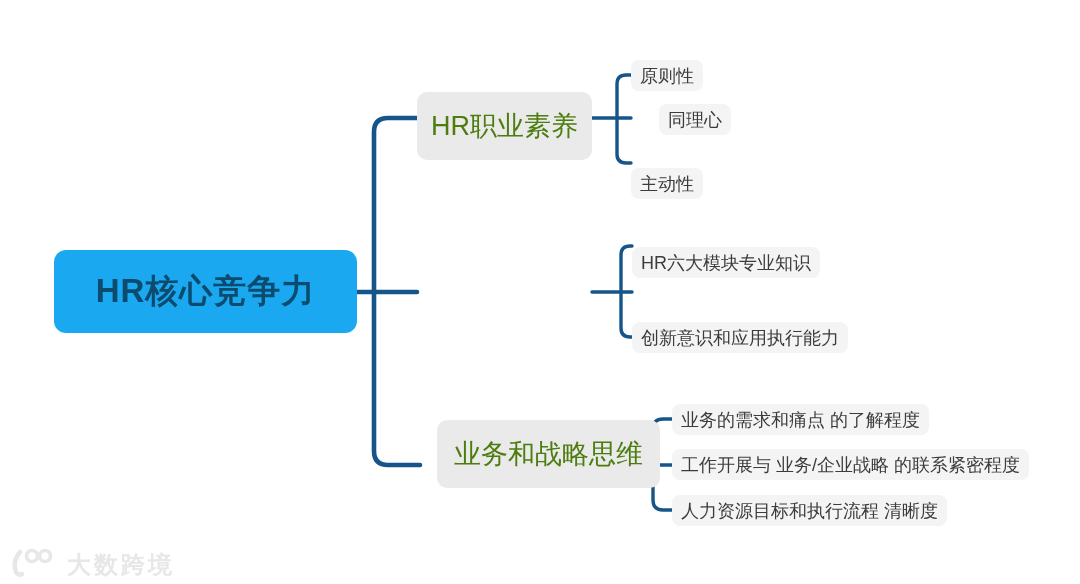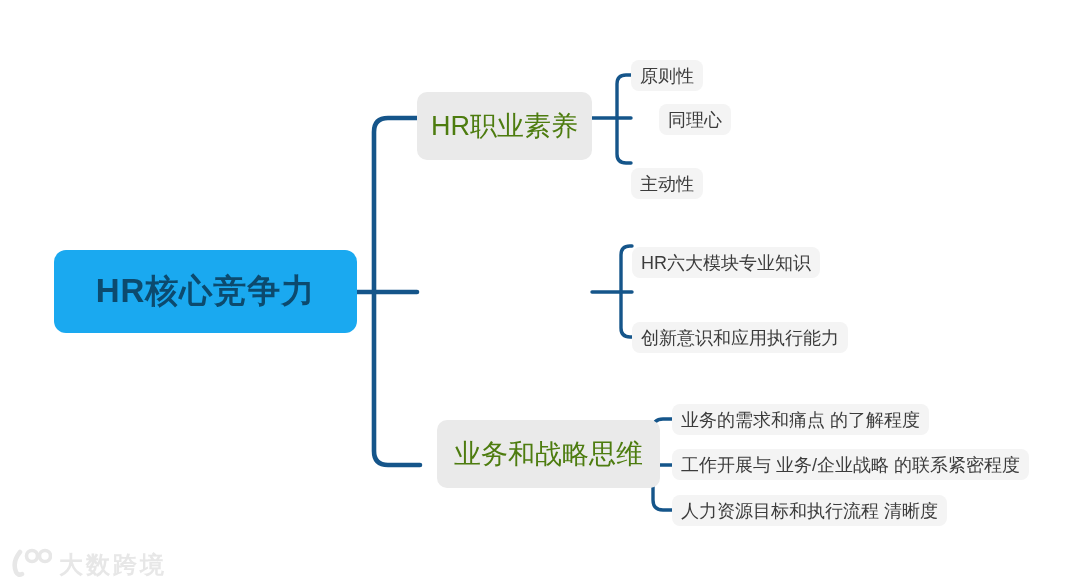--- a/index.html
+++ b/index.html
@@ -69,21 +69,21 @@
   .b2k3 { left: 632px; top: 322px; text-align: right; }
   .b3k1 { left: 672px; top: 404px; }
   .b3k2 { left: 672px; top: 449px; }
   .b3k3 { left: 672px; top: 495px; }
   .watermark {
     position: absolute;
     left: 10px;
     top: 548px;
     display: flex;
     align-items: center;
-    gap: 7px;
+    gap: 15px;
     color: #e7e7e7;
     user-select: none;
   }
   .watermark-text {
     font-size: 24px;
     font-weight: bold;
     letter-spacing: 3px;
     color: #e7e7e7;
   }
 </style>

